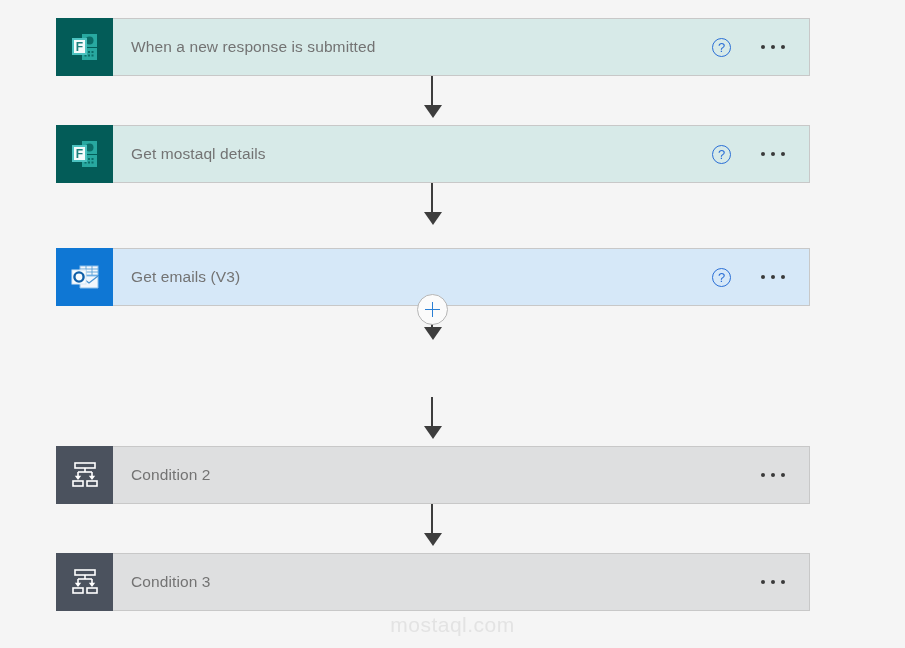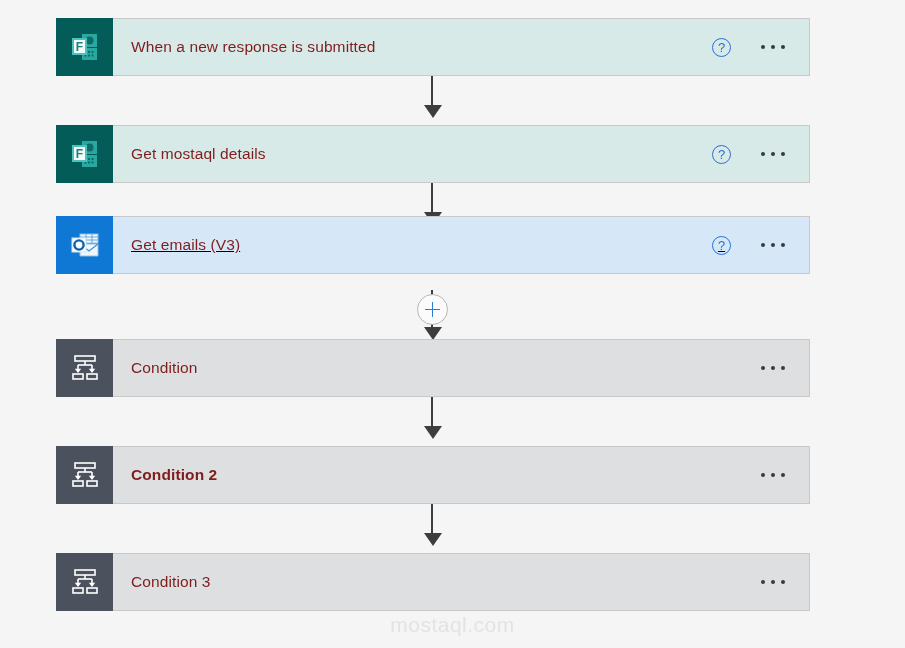--- a/index.html
+++ b/index.html
@@ -78,21 +78,21 @@
   .icon-forms   { background: #035c58; }
   .icon-outlook { background: #0f77d4; }
   .icon-cond    { background: #4b525e; }
 
   .card-title {
     flex: 1 1 auto;
     display: flex;
     align-items: center;
     padding-left: 18px;
     font-size: 15.5px;
-    color: #7f1d1d;
+    color: #737373;
     letter-spacing: 0.1px;
   }
 
   .card-actions {
     display: flex;
     align-items: center;
     gap: 30px;
     padding-right: 24px;
   }
 
@@ -249,21 +249,21 @@
           <i></i>
         </div>
     </div>
   </div>
 
   <div class="connector" style="top:183px; height:42px;">
     <div class="shaft" style="height:29px;"></div>
     <div class="head" style="top:29px;"></div>
   </div>
 
-  <div class="step-card blue" style="top:216px;text-decoration:underline;">
+  <div class="step-card blue" style="top:248px;">
     <div class="card-icon icon-outlook">
       <svg width="34" height="34" viewBox="0 0 34 34" aria-hidden="true">
         <rect x="12" y="6" width="18" height="9" fill="#f2f7fc"></rect>
         <rect x="12" y="6" width="18" height="9" fill="none" stroke="#8cc0ea" stroke-width="1"></rect>
         <g stroke="#5a9fd6" stroke-width="0.9">
           <line x1="18" y1="6" x2="18" y2="15"></line>
             <line x1="24" y1="6" x2="24" y2="15"></line>
           <line x1="12" y1="9" x2="30" y2="9"></line>
             <line x1="12" y1="12" x2="30" y2="12"></line>
         </g>
@@ -287,50 +287,27 @@
 
   <div class="connector" style="top:290px; height:50px;">
     <div class="shaft" style="height:37px;"></div>
     <div class="head" style="top:37px;"></div>
   </div>
   <div class="plus-btn" style="top:294px;">
     <span class="bar-h"></span>
     <span class="bar-v"></span>
   </div>
 
-  <div class="step-card grey" style="top:339px;">
-    <div class="card-icon icon-cond">
-      <svg width="32" height="32" viewBox="0 0 32 32" aria-hidden="true">
-        <rect x="6" y="4" width="20" height="5" fill="none" stroke="#ffffff" stroke-width="1.6"></rect>
-        <line x1="16" y1="9" x2="16" y2="13" stroke="#ffffff" stroke-width="1.6"></line>
-        <line x1="9" y1="13" x2="23" y2="13" stroke="#ffffff" stroke-width="1.6"></line>
-        <line x1="9" y1="13" x2="9" y2="19" stroke="#ffffff" stroke-width="1.6"></line>
-        <line x1="23" y1="13" x2="23" y2="19" stroke="#ffffff" stroke-width="1.6"></line>
-        <path d="M9 21 L5.8 16.8 L12.2 16.8 Z" fill="#ffffff"></path>
-        <path d="M23 21 L19.8 16.8 L26.2 16.8 Z" fill="#ffffff"></path>
-        <rect x="4" y="22" width="10" height="5" fill="none" stroke="#ffffff" stroke-width="1.6"></rect>
-        <rect x="18" y="22" width="10" height="5" fill="none" stroke="#ffffff" stroke-width="1.6"></rect>
-      </svg>
-    </div>
-    <div class="card-title">Condition</div>
-    <div class="card-actions">
-      <div class="ellipsis-btn">
-          <i></i>
-          <i></i>
-          <i></i>
-        </div>
-    </div>
-  </div>
 
   <div class="connector" style="top:397px; height:42px;">
     <div class="shaft" style="height:29px;"></div>
     <div class="head" style="top:29px;"></div>
   </div>
 
-  <div class="step-card grey" style="top:446px;font-weight:bold;">
+  <div class="step-card grey" style="top:446px;">
     <div class="card-icon icon-cond">
       <svg width="32" height="32" viewBox="0 0 32 32" aria-hidden="true">
         <rect x="6" y="4" width="20" height="5" fill="none" stroke="#ffffff" stroke-width="1.6"></rect>
         <line x1="16" y1="9" x2="16" y2="13" stroke="#ffffff" stroke-width="1.6"></line>
         <line x1="9" y1="13" x2="23" y2="13" stroke="#ffffff" stroke-width="1.6"></line>
         <line x1="9" y1="13" x2="9" y2="19" stroke="#ffffff" stroke-width="1.6"></line>
         <line x1="23" y1="13" x2="23" y2="19" stroke="#ffffff" stroke-width="1.6"></line>
         <path d="M9 21 L5.8 16.8 L12.2 16.8 Z" fill="#ffffff"></path>
         <path d="M23 21 L19.8 16.8 L26.2 16.8 Z" fill="#ffffff"></path>
         <rect x="4" y="22" width="10" height="5" fill="none" stroke="#ffffff" stroke-width="1.6"></rect>

